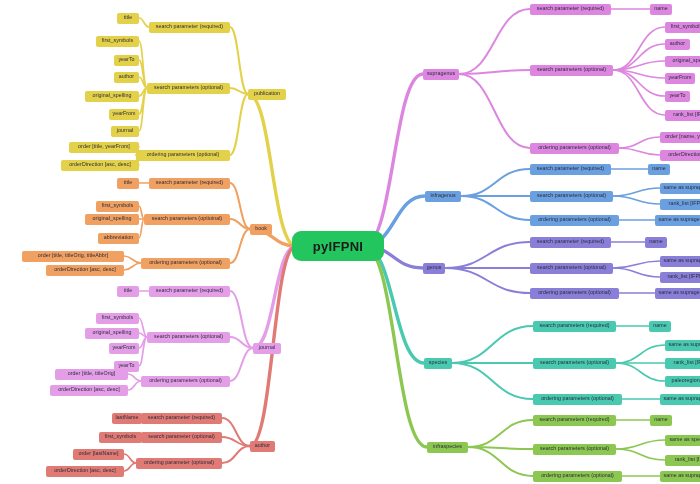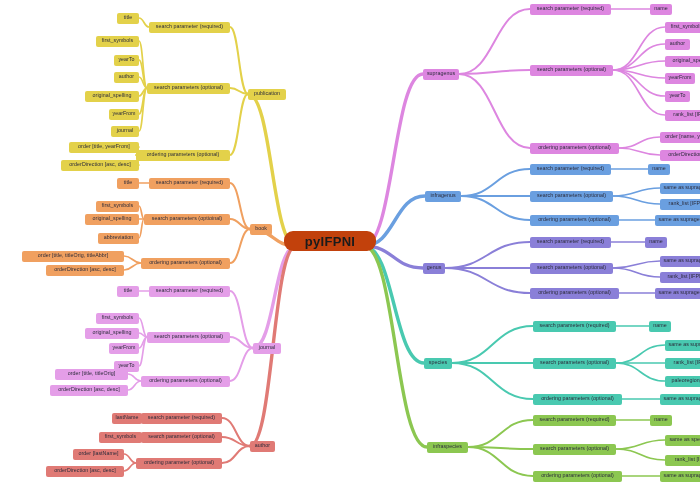--- a/index.html
+++ b/index.html
@@ -190,15 +190,15 @@
       <div class="node" style="background: rgb(73, 201, 176); height: 11px; width: 89px; left: 533px; top: 393.5px;">ordering parameters (optional)</div>
       <div class="node" style="background: rgb(73, 201, 176); height: 11px; width: 57px; left: 660px; top: 393.5px;">same as supragenus</div>
       <div class="node" style="background: rgb(140, 199, 81); height: 11px; width: 41px; left: 427px; top: 441.5px;">infraspecies</div>
       <div class="node" style="background: rgb(140, 199, 81); height: 11px; width: 83px; left: 533px; top: 414.5px;">search parameters (required)</div>
       <div class="node" style="background: rgb(140, 199, 81); height: 11px; width: 22px; left: 650px; top: 414.5px;">name</div>
       <div class="node" style="background: rgb(140, 199, 81); height: 11px; width: 83px; left: 533px; top: 443.5px;">search parameters (optional)</div>
       <div class="node" style="background: rgb(140, 199, 81); height: 11px; width: 49px; left: 665px; top: 434.5px;">same as species</div>
       <div class="node" style="background: rgb(140, 199, 81); height: 11px; width: 102px; left: 665px; top: 454.5px;">rank_list [IFPNI.rank_infraspecies]</div>
       <div class="node" style="background: rgb(140, 199, 81); height: 11px; width: 89px; left: 533px; top: 470.5px;">ordering parameters (optional)</div>
       <div class="node" style="background: rgb(140, 199, 81); height: 11px; width: 57px; left: 660px; top: 470.5px;">same as supragenus</div>
-      <div class="node center" style="background: #c2410c; width: 92px; height: 20px; left: 284px; top: 231px;">pyIFPNI</div>
+      <div class="node center" style="background: #22c55e; width: 92px; height: 30px; left: 292px; top: 231px;">pyIFPNI</div>
     </div>
 </div>
 
 </body></html>

